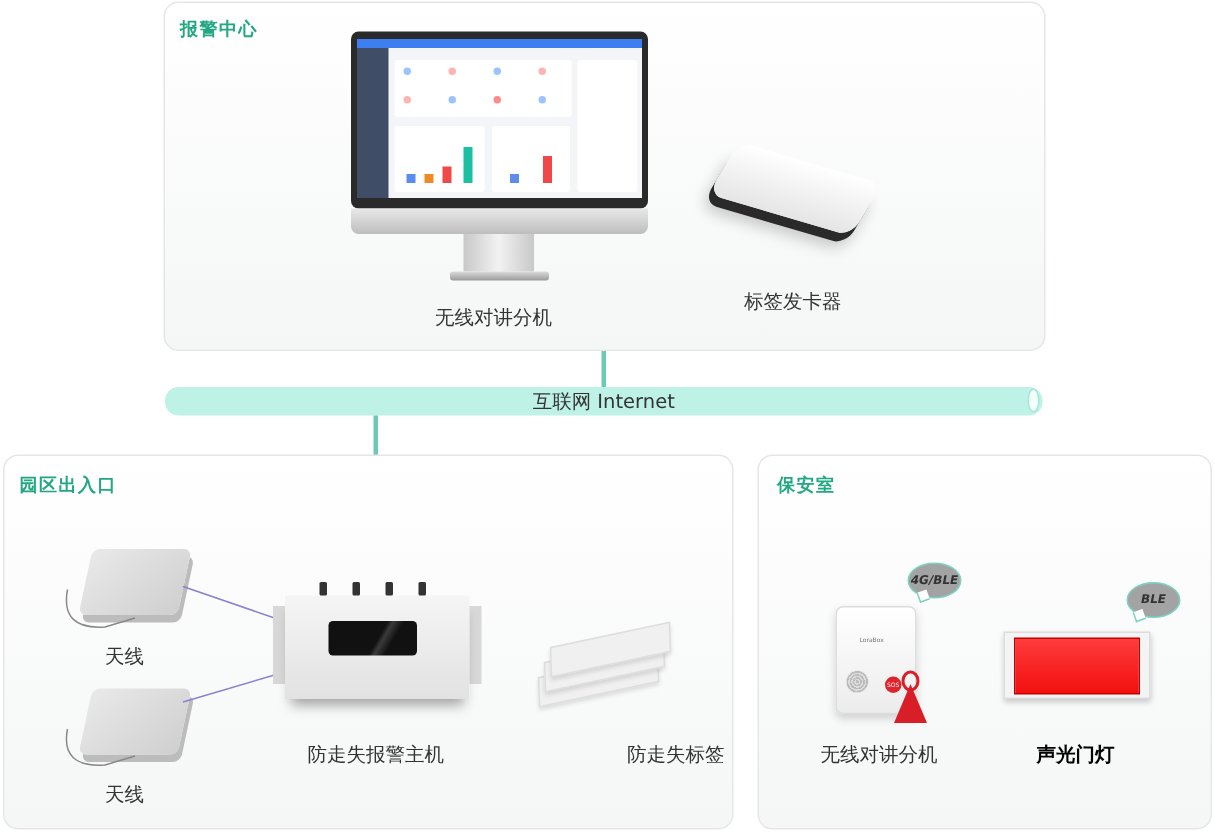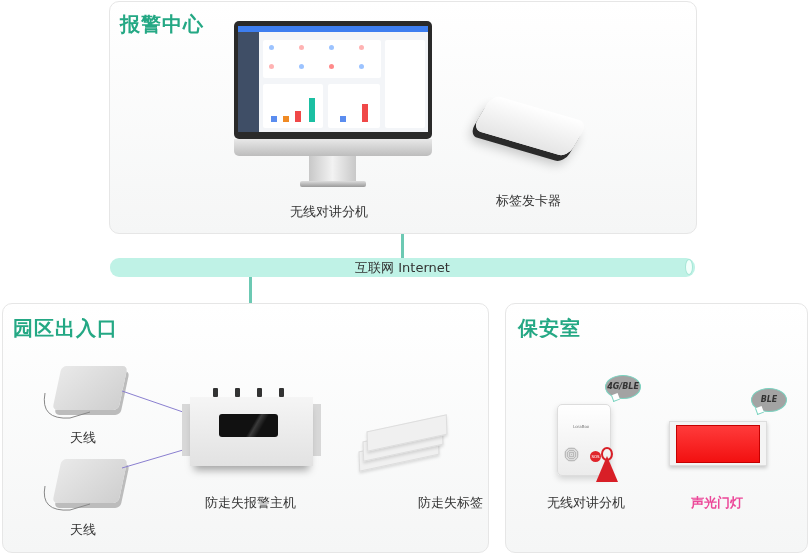--- a/index.html
+++ b/index.html
@@ -1,20 +1,20 @@
 <!DOCTYPE html>
 <html><head>
 <meta charset="utf-8">
 <style>
   html,body{margin:0;padding:0;}
   body{width:810px;height:555px;position:relative;background:#ffffff;font-family:"DejaVu Sans","Liberation Sans",sans-serif;overflow:hidden;}
   .panel{position:absolute;border:1px solid #e6e6e6;border-radius:10px;background:linear-gradient(180deg,#ffffff 0%,#f5f6f6 100%);box-sizing:border-box;}
-  .panel-title{position:absolute;font-weight:bold;color:#24a884;font-size:20px;letter-spacing:1px;}
+  .panel-title{position:absolute;font-weight:bold;color:#24a884;font-size:12px;letter-spacing:1px;}
   .label{position:absolute;font-size:13px;color:#333;white-space:nowrap;}
-  .label.bold{font-weight:bold;color:#ec4899;}
+  .label.bold{font-weight:bold;color:#000000;}
   .abs{position:absolute;}
   
   .pipe{position:absolute;left:110px;top:258px;width:585px;height:19px;background:#bff2e6;border-radius:9px;}
   .pipe-cap{position:absolute;right:2px;top:1px;width:8px;height:16px;border-radius:50%;background:#f2fffb;border:1px solid #a6e6d6;box-sizing:border-box;}
   .pipe-text{position:absolute;left:0;right:0;top:1px;text-align:center;font-size:13px;color:#333;}
   .vline{position:absolute;width:3px;background:#6cc9b3;}
   
   .mon-bezel{position:absolute;left:234px;top:21px;width:198px;height:118px;background:#2a2a2a;border-radius:5px;}
   .mon-screen{position:absolute;left:238px;top:26px;width:190px;height:106px;background:#f3f5f8;overflow:hidden;}
   .mon-chin{position:absolute;left:234px;top:139px;width:198px;height:17px;background:linear-gradient(180deg,#e8e8e8,#bdbdbd);border-radius:0 0 5px 5px;}

